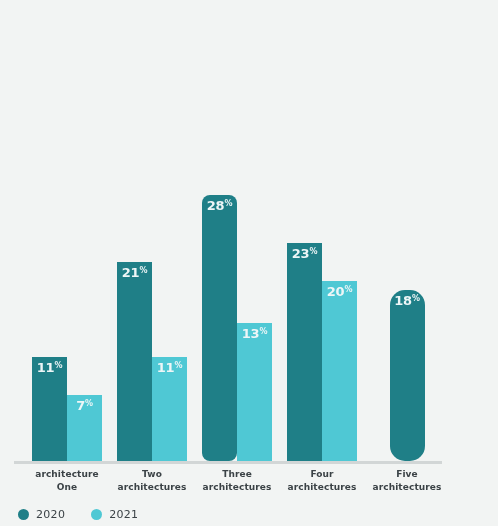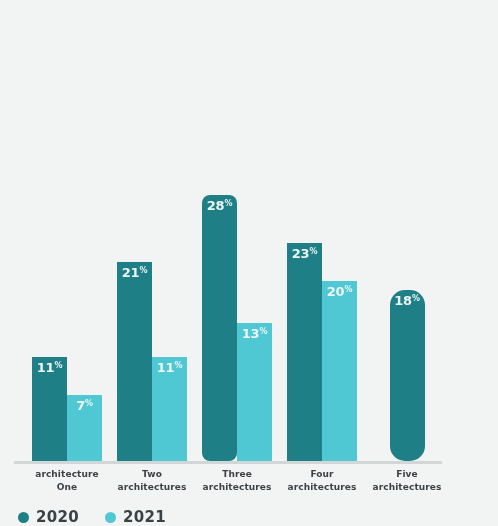--- a/index.html
+++ b/index.html
@@ -105,22 +105,22 @@
     align-items: center;
     gap: 7px;
   }
   .legend-dot {
     width: 11px;
     height: 11px;
     border-radius: 50%;
     display: block;
   }
   .legend-label {
-    font-size: 15px;
-    font-weight: bold;
+    font-size: 11px;
+    font-weight: normal;
     color: #3b4246;
     letter-spacing: 0.3px;
   }
 </style>
 </head>
 <body>
 
 <div id="chart-root">
 
   <div id="plot-area">

